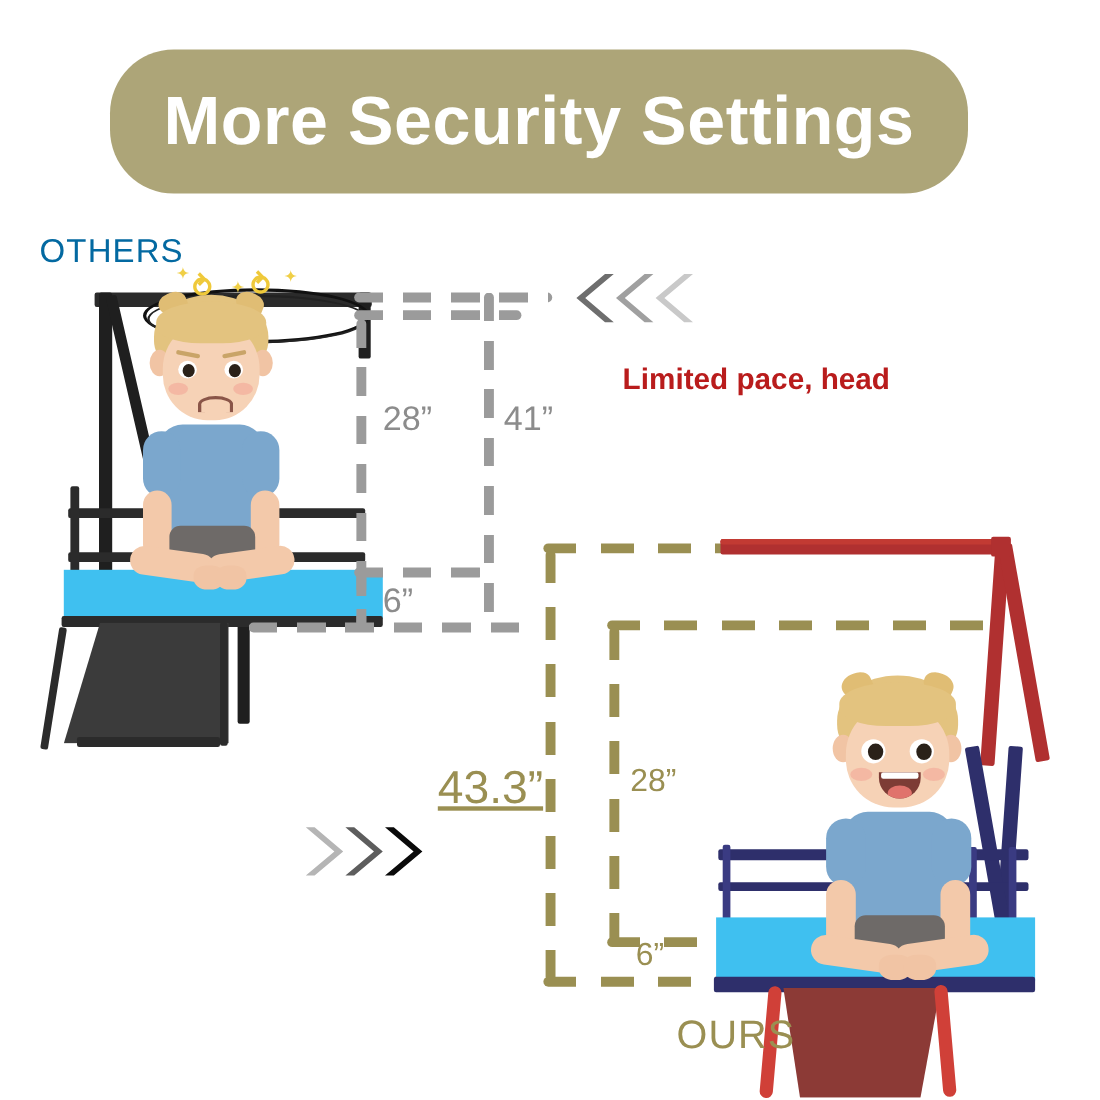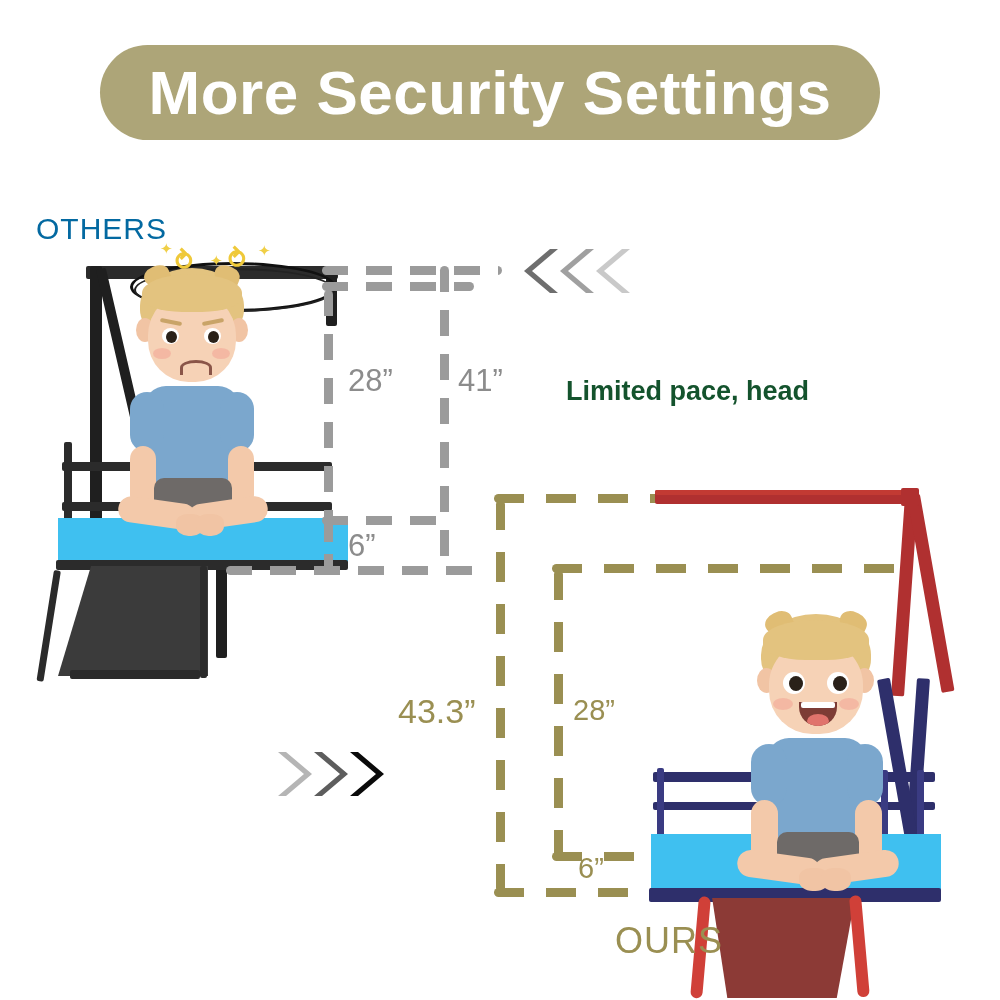--- a/index.html
+++ b/index.html
@@ -7,21 +7,21 @@
     width:1000px;height:1000px;
     background:#ffffff;
     font-family:"Liberation Sans", sans-serif;
     overflow:hidden;
     position:relative;
   }
   .stage{position:absolute;left:0;top:0;width:1000px;height:1000px;}
 
   
   .banner{
-    position:absolute;left:100px;top:45px;width:780px;height:95px;
+    position:absolute;left:100px;top:45px;width:780px;height:131px;
     background:#ada578;border-radius:58px;
     display:flex;align-items:center;justify-content:center;
   }
   .banner-text{
     color:#ffffff;font-size:62px;font-weight:bold;letter-spacing:0.5px;
     font-family:"Liberation Sans", sans-serif;white-space:nowrap;
   }
 
   
   .label-others{
@@ -31,21 +31,21 @@
   }
   .label-ours{
     position:absolute;left:615px;top:920px;
     font-size:36px;color:#9a8f52;letter-spacing:1px;
     font-family:"Liberation Sans", sans-serif;
   }
 
   
   .txt-risk{
     position:absolute;left:566px;top:325px;width:330px;
-    font-size:27px;line-height:1.55;color:#14532d;font-weight:bold;margin-top:46px;
+    font-size:27px;line-height:1.55;color:#b91c1c;font-weight:bold;
   }
   .txt-ample{
     position:absolute;left:182px;top:818px;width:330px;
     font-size:28px;line-height:1.35;color:#a89c6e;font-weight:bold;
   }
 
   
   .chev-row{position:absolute;display:flex;align-items:center;}
   .chev{width:44px;height:52px;position:relative;}
   .chev svg{display:block;}
@@ -53,21 +53,21 @@
   .chev-top{left:520px;top:245px;}
   .chev-bot{left:272px;top:748px;}
 
   
   .dim{position:absolute;font-family:"Liberation Sans", sans-serif;}
   .dim-gray{color:#8c8c8c;}
   .dim-olive{color:#9a8f52;}
   .dim-28a{left:348px;top:363px;font-size:31px;}
   .dim-34{left:458px;top:363px;font-size:31px;}
   .dim-6a{left:348px;top:528px;font-size:31px;}
-  .dim-433{left:398px;top:692px;font-size:34px;}
+  .dim-433{left:398px;top:692px;font-size:42px;text-decoration:underline;}
   .dim-28b{left:573px;top:694px;font-size:29px;}
   .dim-6b{left:578px;top:852px;font-size:29px;}
 
   
   .dl{position:absolute;}
   .dl-h{height:9px;border-radius:5px;}
   .dl-v{width:9px;border-radius:5px;}
   .g{background:
       repeating-linear-gradient(to right,#9b9b9b 0 26px,transparent 26px 44px);}
   .gv{background:

